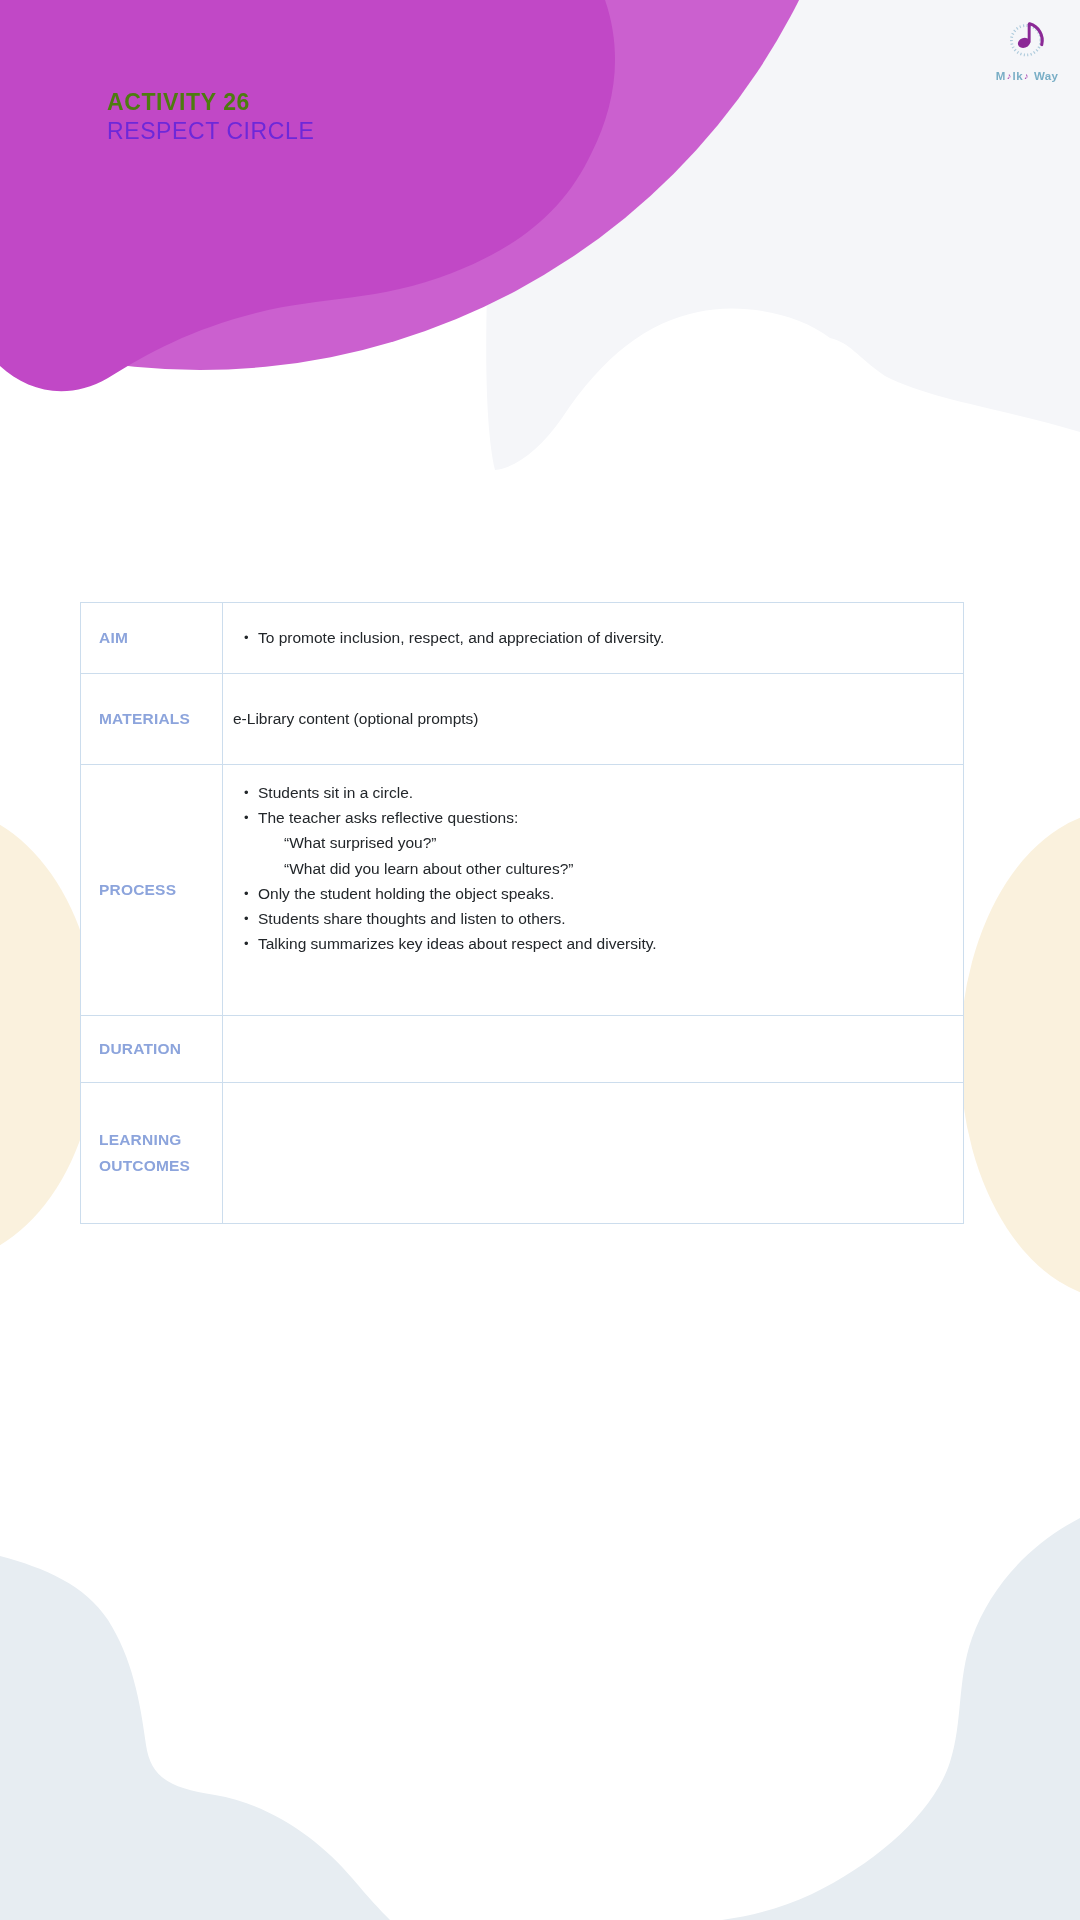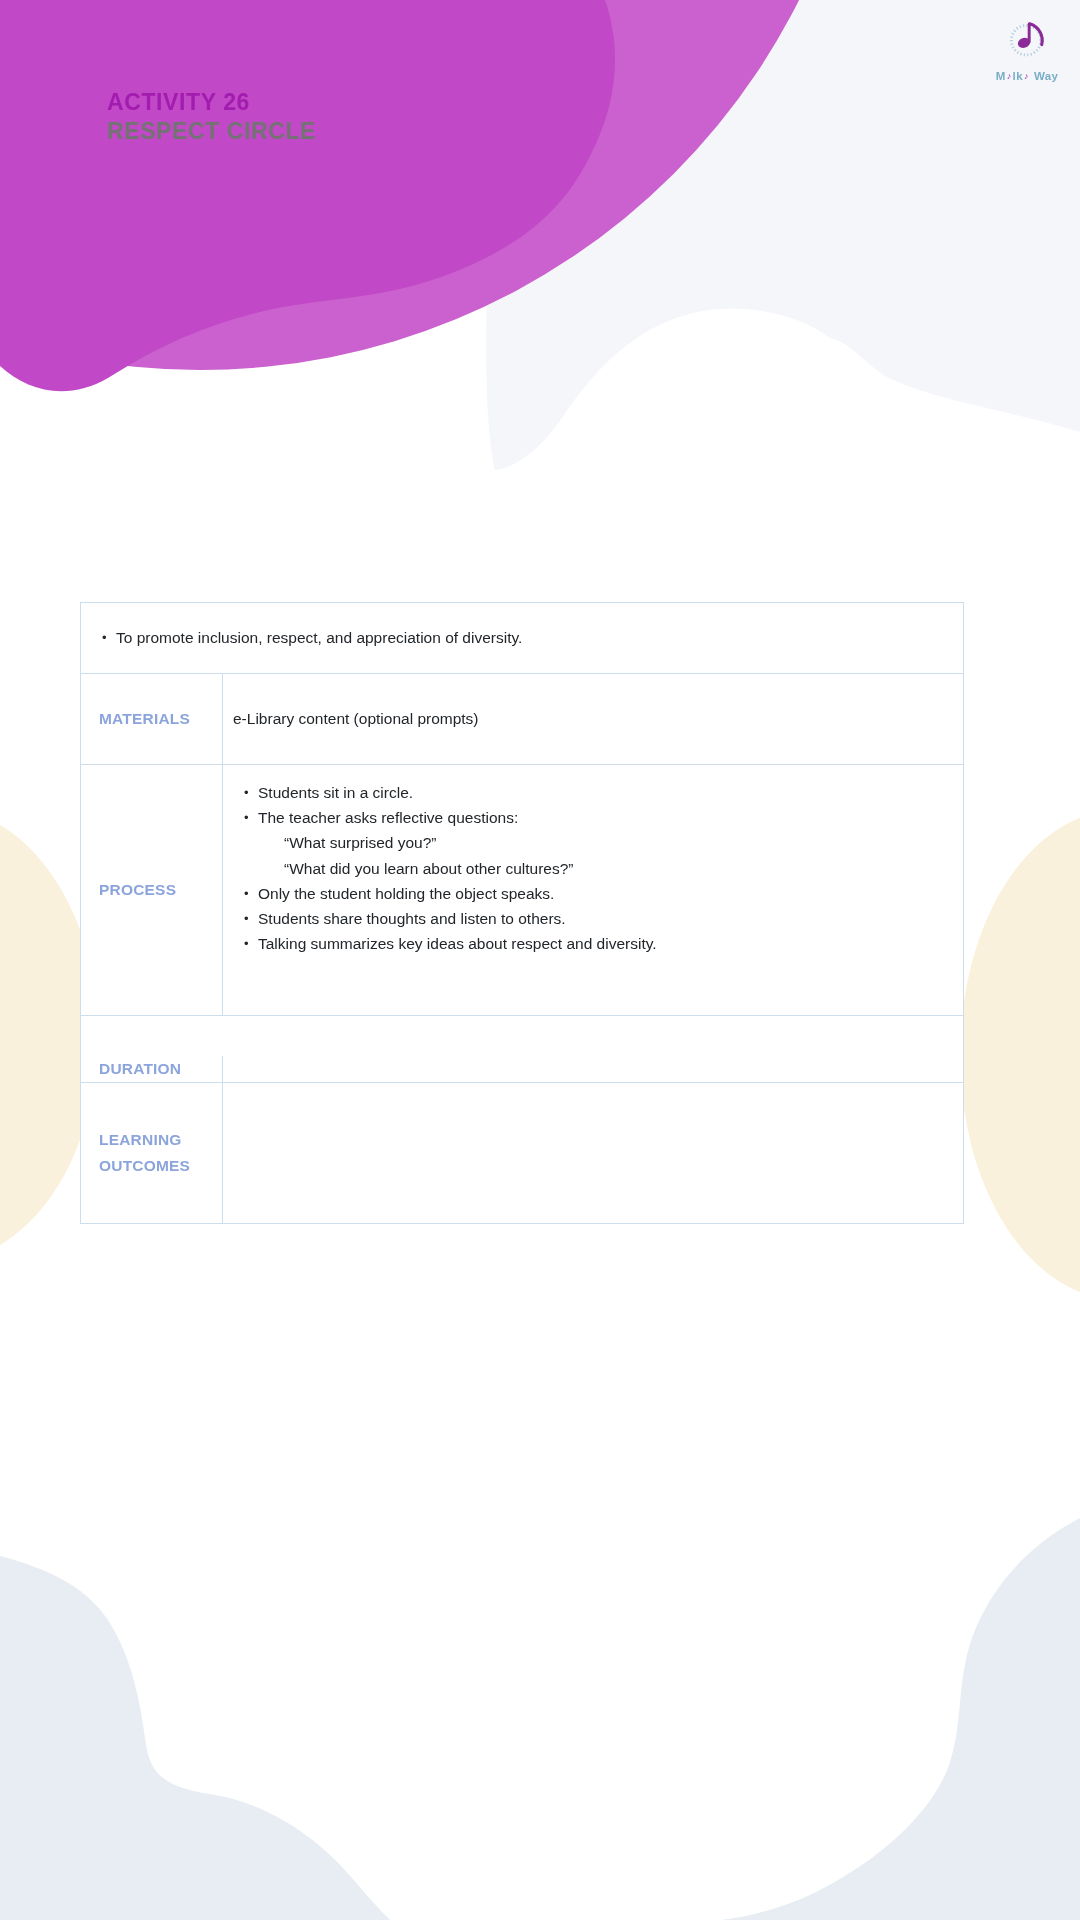--- a/index.html
+++ b/index.html
@@ -4,22 +4,22 @@
 <style>
   html,body{margin:0;padding:0;background:#ffffff;}
   .canvas{
     position:relative;width:1080px;height:1920px;overflow:hidden;background:#ffffff;
     font-family:"Liberation Sans", sans-serif;
   }
   .bg{position:absolute;left:0;top:0;width:1080px;height:1920px;}
 
   
   .titles{position:absolute;left:107px;top:88px;line-height:29px;}
-  .title-activity{font-size:23px;font-weight:bold;letter-spacing:0.6px;color:#a21caf;}
-  .title-name{font-size:23px;font-weight:bold;letter-spacing:0.6px;color:#737373;}
+  .title-activity{font-size:23px;font-weight:bold;letter-spacing:0.6px;color:#4d7c0f;}
+  .title-name{font-size:23px;font-weight:normal;letter-spacing:0.6px;color:#6d28d9;}
 
   
   .logo{position:absolute;left:972px;top:16px;width:110px;display:flex;flex-direction:column;align-items:center;}
   .logo-icon{width:52px;height:52px;}
   .wordmark{margin-top:2px;font-size:11.5px;font-weight:bold;letter-spacing:0.4px;color:#79aec6;display:flex;align-items:flex-end;gap:1px;}
   .wordmark .note{color:#a23aad;font-size:9px;line-height:11px;}
   .wordmark .gap{width:3px;}
 
   
   .activity-table{
@@ -36,21 +36,21 @@
   }
   .content-cell{flex:1;box-sizing:border-box;display:flex;flex-direction:column;justify-content:center;}
   .line{line-height:25.2px;padding-left:10px;}
   .bullet-line{display:flex;padding-left:21px;line-height:25.2px;}
   .bullet-dot{width:14px;min-width:14px;font-size:13px;}
   .quote-line{padding-left:61px;line-height:25.2px;}
   .row-aim{height:70px;}
   .row-materials{height:90px;justify-content:center;}
   .row-process{height:250px;}
   .row-process .content-cell{justify-content:flex-start;padding-top:15px;}
-  .row-duration{height:66px;align-items:flex-end;}
+  .row-duration{height:66px;}
   .row-learning{height:140px;}
   .bold{font-weight:bold;}
 </style>
 </head>
 <body>
 
 <div class="canvas">
 
   <svg class="bg" viewBox="0 0 1080 1920" xmlns="http://www.w3.org/2000/svg">
     <rect x="0" y="0" width="1080" height="1920" fill="#ffffff"></rect>
@@ -110,20 +110,21 @@
         <span>lk</span>
         <span class="note">♪</span>
         <span class="gap"></span>
         <span>Way</span>
     </div>
   </div>
 
   <div class="activity-table">
 
     <div class="t-row row-aim">
+      <div class="label-cell">AIM</div>
       <div class="content-cell">
         <div class="bullet-line">
           <span class="bullet-dot">•</span>
           <span>To promote inclusion, respect, and appreciation of diversity.</span>
         </div>
       </div>
     </div>
 
     <div class="t-row row-materials">
       <div class="label-cell">MATERIALS</div>

